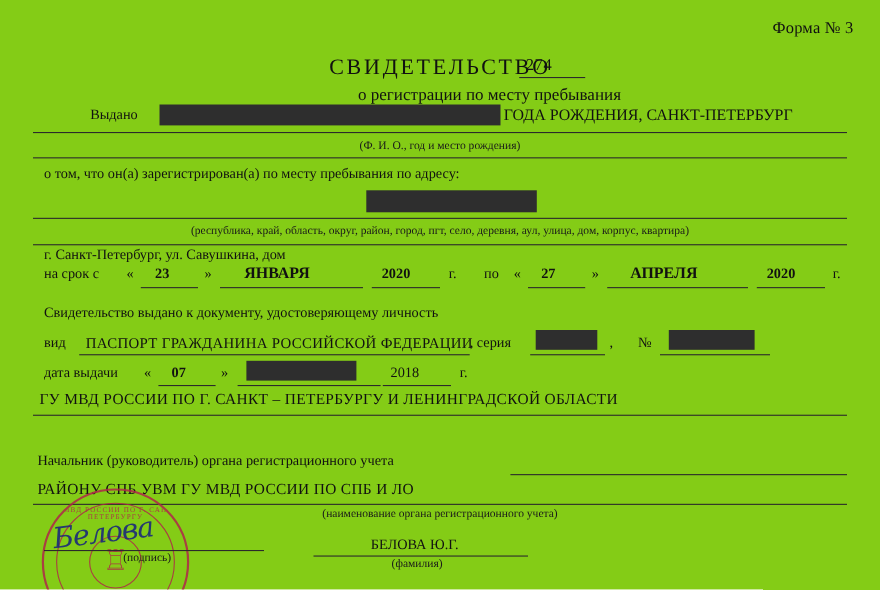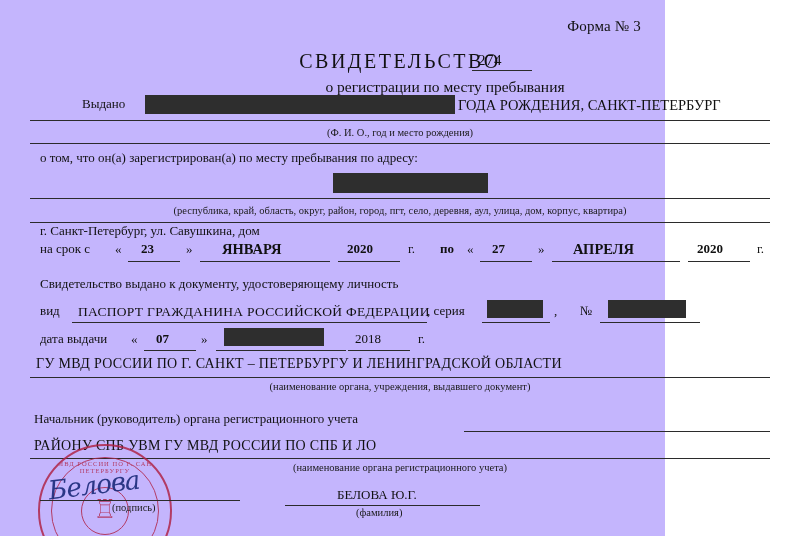--- a/index.html
+++ b/index.html
@@ -9,23 +9,23 @@
   }
   body {
     width: 800px;
     height: 536px;
     overflow: hidden;
     font-family: "Liberation Serif", serif;
     color: #111111;
   }
   .page {
     position: relative;
-    width: 665px;
+    width: 800px;
     height: 536px;
-    background: #c4b5fd;
+    background: #84cc16;
   }
   .form-no {
     position: absolute;
     top: 18px;
     right: 24px;
     font-size: 15px;
     letter-spacing: 0.2px;
   }
   .title {
     position: absolute;
@@ -184,21 +184,21 @@
   <div class="txt" style="left:40px; top:241px;">на срок с</div>
   <div class="txt" style="left:115px; top:241px;">«</div>
   <div class="txt" style="left:141px; top:241px; font-weight:bold;">23</div>
   <div class="line" style="left:128px; top:261px; width:52px;"></div>
   <div class="txt" style="left:186px; top:241px;">»</div>
   <div class="txt" style="left:222px; top:241px; font-weight:bold; font-size:14.5px;">ЯНВАРЯ</div>
   <div class="line" style="left:200px; top:261px; width:130px;"></div>
   <div class="txt" style="left:347px; top:241px; font-weight:bold;">2020</div>
   <div class="line" style="left:338px; top:261px; width:62px;"></div>
   <div class="txt" style="left:408px; top:241px;">г.</div>
-  <div class="txt" style="left:440px; top:241px;font-weight:bold;">по</div>
+  <div class="txt" style="left:440px; top:241px;">по</div>
   <div class="txt" style="left:467px; top:241px;">«</div>
   <div class="txt" style="left:492px; top:241px; font-weight:bold;">27</div>
   <div class="line" style="left:480px; top:261px; width:52px;"></div>
   <div class="txt" style="left:538px; top:241px;">»</div>
   <div class="txt" style="left:573px; top:241px; font-weight:bold; font-size:14.5px;">АПРЕЛЯ</div>
   <div class="line" style="left:552px; top:261px; width:128px;"></div>
   <div class="txt" style="left:697px; top:241px; font-weight:bold;">2020</div>
   <div class="line" style="left:688px; top:261px; width:62px;"></div>
   <div class="txt" style="left:757px; top:241px;">г.</div>
 
@@ -221,21 +221,20 @@
   <div class="line" style="left:144px; top:350px; width:52px;"></div>
   <div class="txt" style="left:201px; top:331px;">»</div>
   <div class="redact" style="left:224px; top:328px; width:100px; height:18px;"></div>
   <div class="line" style="left:216px; top:350px; width:130px;"></div>
   <div class="txt" style="left:355px; top:331px;">2018</div>
   <div class="line" style="left:348px; top:350px; width:62px;"></div>
   <div class="txt" style="left:418px; top:331px;">г.</div>
 
   <div class="txt caps" style="left:36px; top:356px; font-size:14px;">ГУ  МВД  РОССИИ  ПО  Г. САНКТ – ПЕТЕРБУРГУ  И  ЛЕНИНГРАДСКОЙ ОБЛАСТИ</div>
   <div class="line" style="left:30px; top:377px; width:740px;"></div>
-  <div class="caption" style="top:381px;">(наименование органа, учреждения, выдавшего документ)</div>
 
   <div class="txt" style="left:34px; top:411px;">Начальник (руководитель) органа регистрационного учета</div>
   <div class="line" style="left:464px; top:431px; width:306px;"></div>
   <div class="txt caps" style="left:34px; top:438px; font-size:14px;">РАЙОНУ СПБ УВМ  ГУ  МВД  РОССИИ  ПО СПБ  И  ЛО</div>
   <div class="line" style="left:30px; top:458px; width:740px;"></div>
   <div class="caption" style="top:462px;">(наименование органа регистрационного учета)</div>
 
   <div class="stamp">
     <div class="stamp-inner"></div>
     <div class="stamp-text-top">ГУ МВД РОССИИ ПО Г. САНКТ-ПЕТЕРБУРГУ</div>

